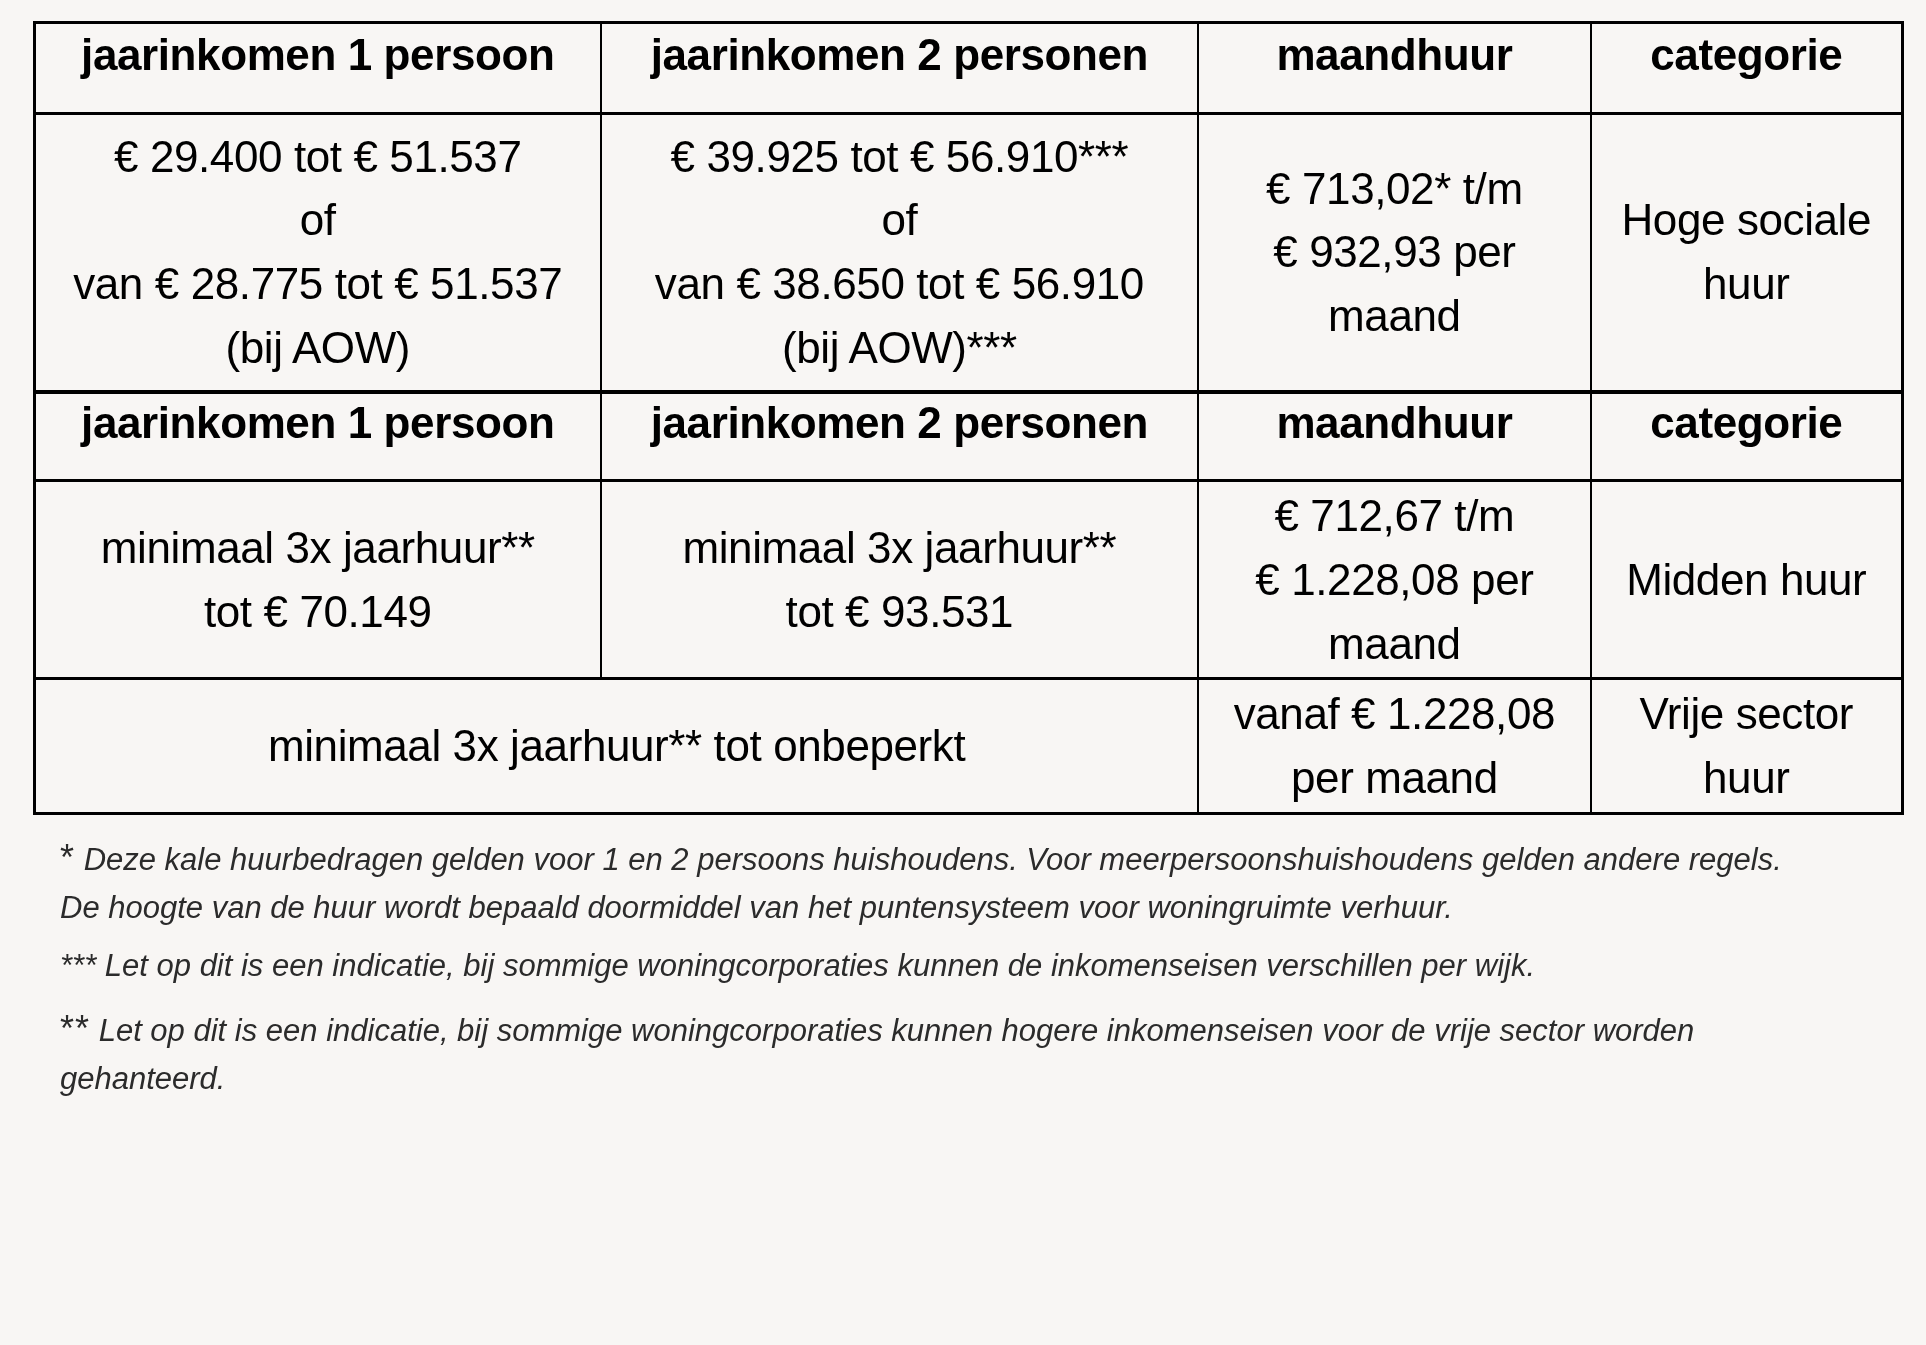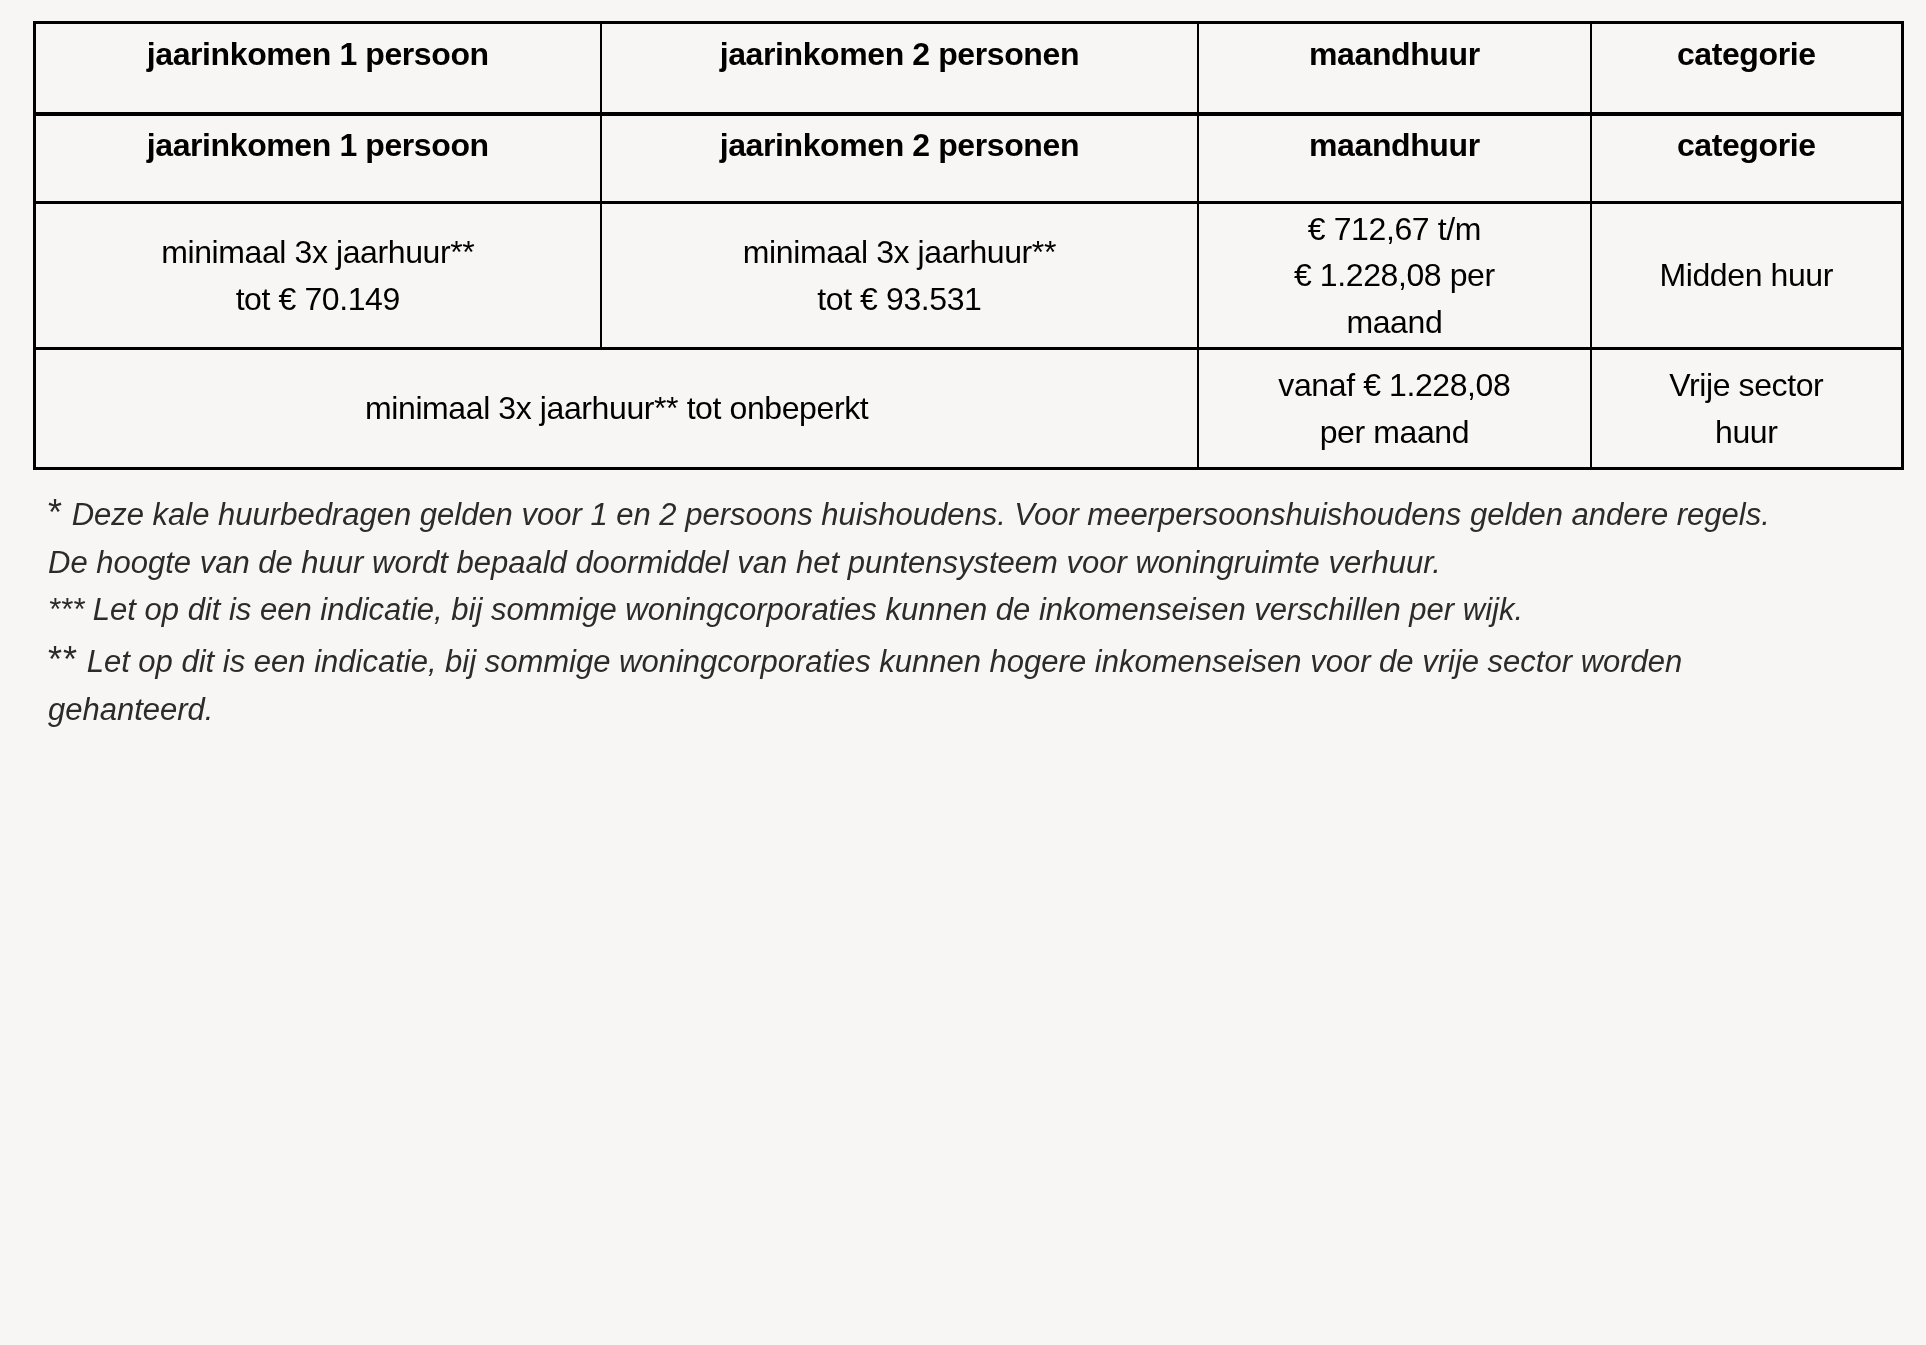--- a/index.html
+++ b/index.html
@@ -27,21 +27,21 @@
   col.c2 { width: 32.0%; }
   col.c3 { width: 21.0%; }
   col.c4 { width: 16.7%; }
   .rent-table th, .rent-table td {
     border: 3px solid #000000;
     border-left-width: 2px;
     border-right-width: 2px;
     text-align: center;
     vertical-align: middle;
     padding: 2px 10px;
-    font-size: 32px;
+    font-size: 44px;
     line-height: 1.45;
     letter-spacing: -0.4px;
     white-space: pre-line;
   }
   .rent-table th {
     font-weight: bold;
     line-height: 1.15;
     vertical-align: middle;
     padding-bottom: 28px;
   }
@@ -53,21 +53,21 @@
   tr.row-vrij      { height: 120px; }
   tr.header-mid th { border-top-width: 4px; }
   .red { color: #000000; }
   .footnotes {
     margin: 16px 10px 0 15px;
     font-size: 31px;
     line-height: 1.5;
     color: #2B2B2B;
   }
   .footnote {
-    margin: 0;
+    margin: 12px;
     font-style: italic;
     white-space: pre-line;
   }
   .footnote .marker {
     font-style: normal;
     font-size: 36px;
     letter-spacing: 1px;
   }
   .footnote.f3 .marker {
     font-style: italic;
@@ -86,20 +86,35 @@
         <col class="c2">
         <col class="c3">
         <col class="c4">
     </colgroup>
     <tbody>
       <tr class="header-row">
         <th>jaarinkomen 1 persoon</th>
         <th>jaarinkomen 2 personen</th>
         <th class="red">maandhuur</th>
         <th>categorie</th>
+      </tr>
+      <tr class="row-hoge">
+        <td>€ 29.400 tot € 51.537
+of
+van € 28.775 tot € 51.537
+(bij AOW)</td>
+        <td>€ 39.925 tot € 56.910***
+of
+van € 38.650 tot € 56.910
+(bij AOW)***</td>
+        <td>€ 713,02* t/m
+€ 932,93 per
+maand</td>
+        <td>Hoge sociale
+huur</td>
       </tr>
       <tr class="header-mid">
         <th>jaarinkomen 1 persoon</th>
         <th>jaarinkomen 2 personen</th>
         <th class="red">maandhuur</th>
         <th>categorie</th>
       </tr>
       <tr class="row-midden">
         <td>minimaal 3x jaarhuur**
 tot € 70.149</td>

